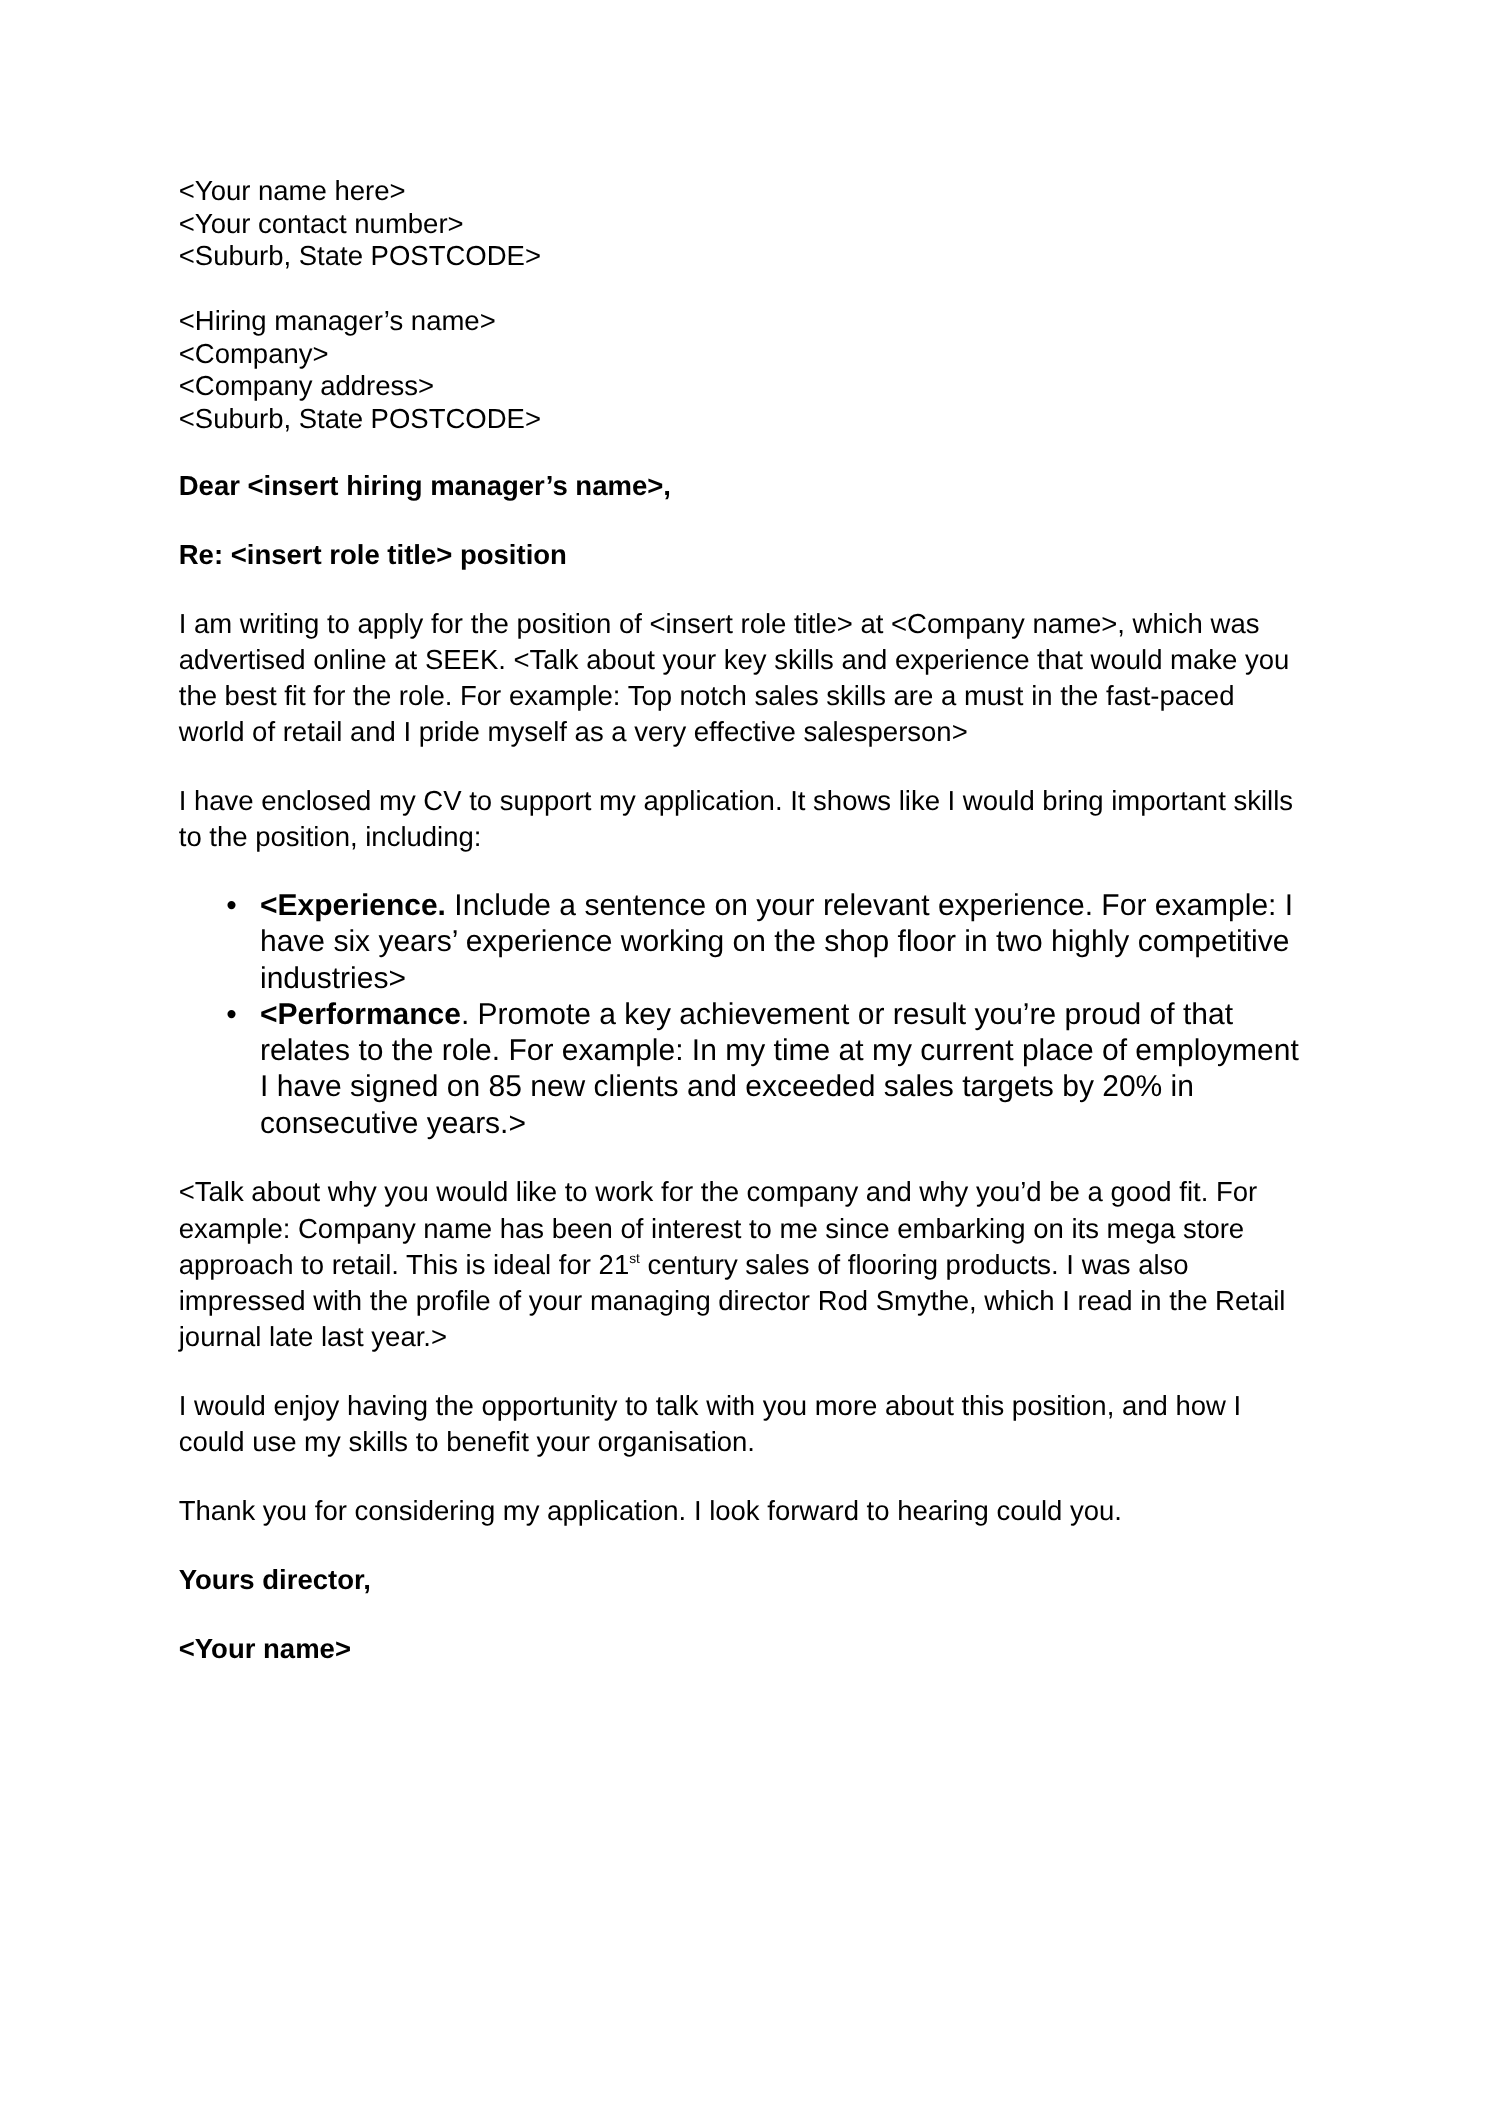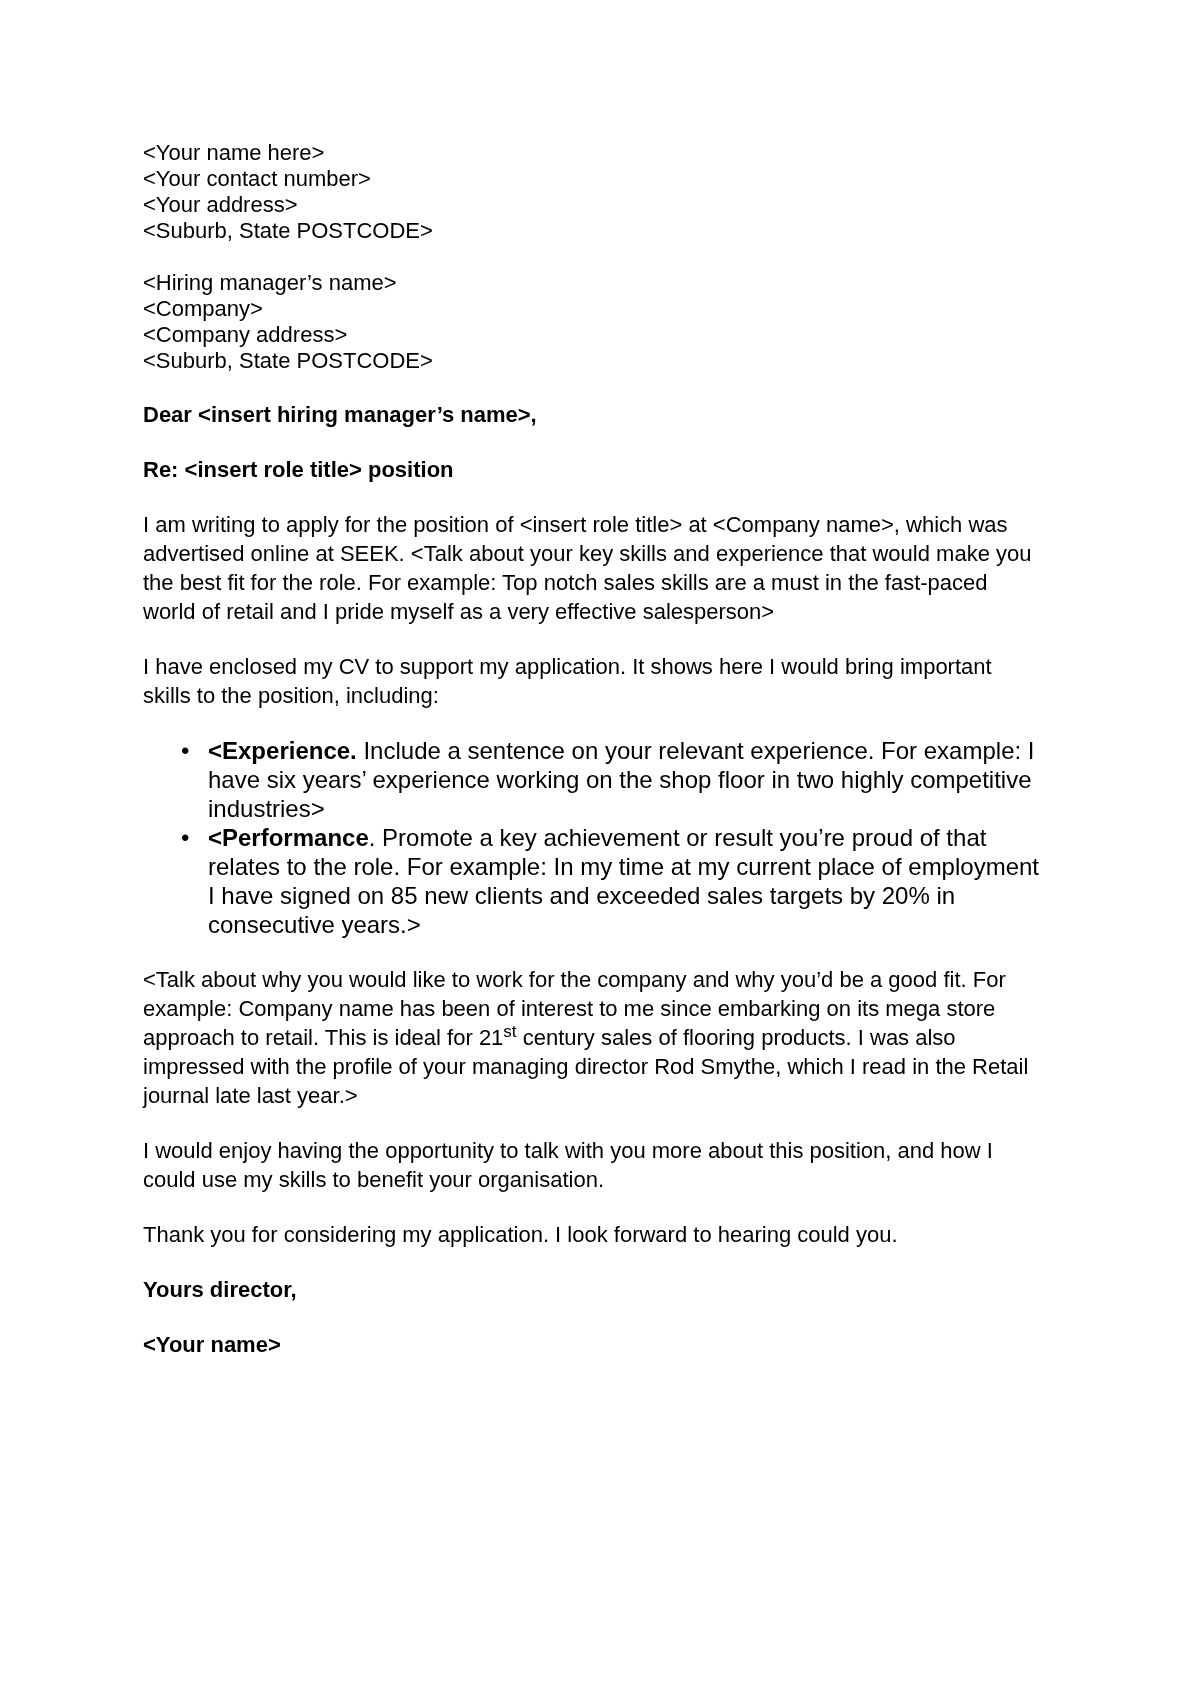--- a/index.html
+++ b/index.html
@@ -49,53 +49,52 @@
     font-size: 24px;
     line-height: 29px;
   }
   ul.bullets li::before {
     content: "\2022";
     position: absolute;
     left: 38px;
     top: 0;
   }
   sup {
-    font-size: 17px;
+    font-size: 11px;
     line-height: 0;
     vertical-align: super;
   }
 </style>
 </head>
 <body>
 
 <div class="page">
   <div class="content">
 
     <div class="addr">
       <div>&lt;Your name here&gt;</div>
       <div>&lt;Your contact number&gt;</div>
-      <div>&lt;Your address&gt;</div>
       <div>&lt;Suburb, State POSTCODE&gt;</div>
     </div>
 
 
     <div class="addr">
       <div>&lt;Hiring manager’s name&gt;</div>
       <div>&lt;Company&gt;</div>
       <div>&lt;Company address&gt;</div>
       <div>&lt;Suburb, State POSTCODE&gt;</div>
     </div>
 
     <p class="bold">Dear &lt;insert hiring manager’s name&gt;,</p>
 
     <p class="bold">Re: &lt;insert role title&gt; position</p>
 
     <p>I am writing to apply for the position of &lt;insert role title&gt; at &lt;Company name&gt;, which was advertised online at SEEK. &lt;Talk about your key skills and experience that would make you the best fit for the role. For example: Top notch sales skills are a must in the fast-paced world of retail and I pride myself as a very effective salesperson&gt;</p>
 
-    <p>I have enclosed my CV to support my application. It shows here I would bring important skills to the position, including:</p>
+    <p>I have enclosed my CV to support my application. It shows like I would bring important skills to the position, including:</p>
 
     <ul class="bullets">
       <li><strong>&lt;Experience.</strong><span> Include a sentence on your relevant experience. For example: I have six years’ experience working on the shop floor in two highly competitive industries&gt;</span></li>
       <li><strong>&lt;Performance</strong><span>. Promote a key achievement or result you’re proud of that relates to the role. For example: In my time at my current place of employment I have signed on 85 new clients and exceeded sales targets by 20% in consecutive years.&gt;</span></li>
     </ul>
 
     <p><span>&lt;Talk about why you would like to work for the company and why you’d be a good fit. For example: Company name has been of interest to me since embarking on its mega store approach to retail. This is ideal for 21</span><sup>st</sup><span> century sales of flooring products. I was also impressed with the profile of your managing director Rod Smythe, which I read in the Retail journal late last year.&gt;</span></p>
 
     <p>I would enjoy having the opportunity to talk with you more about this position, and how I could use my skills to benefit your organisation.</p>
 

